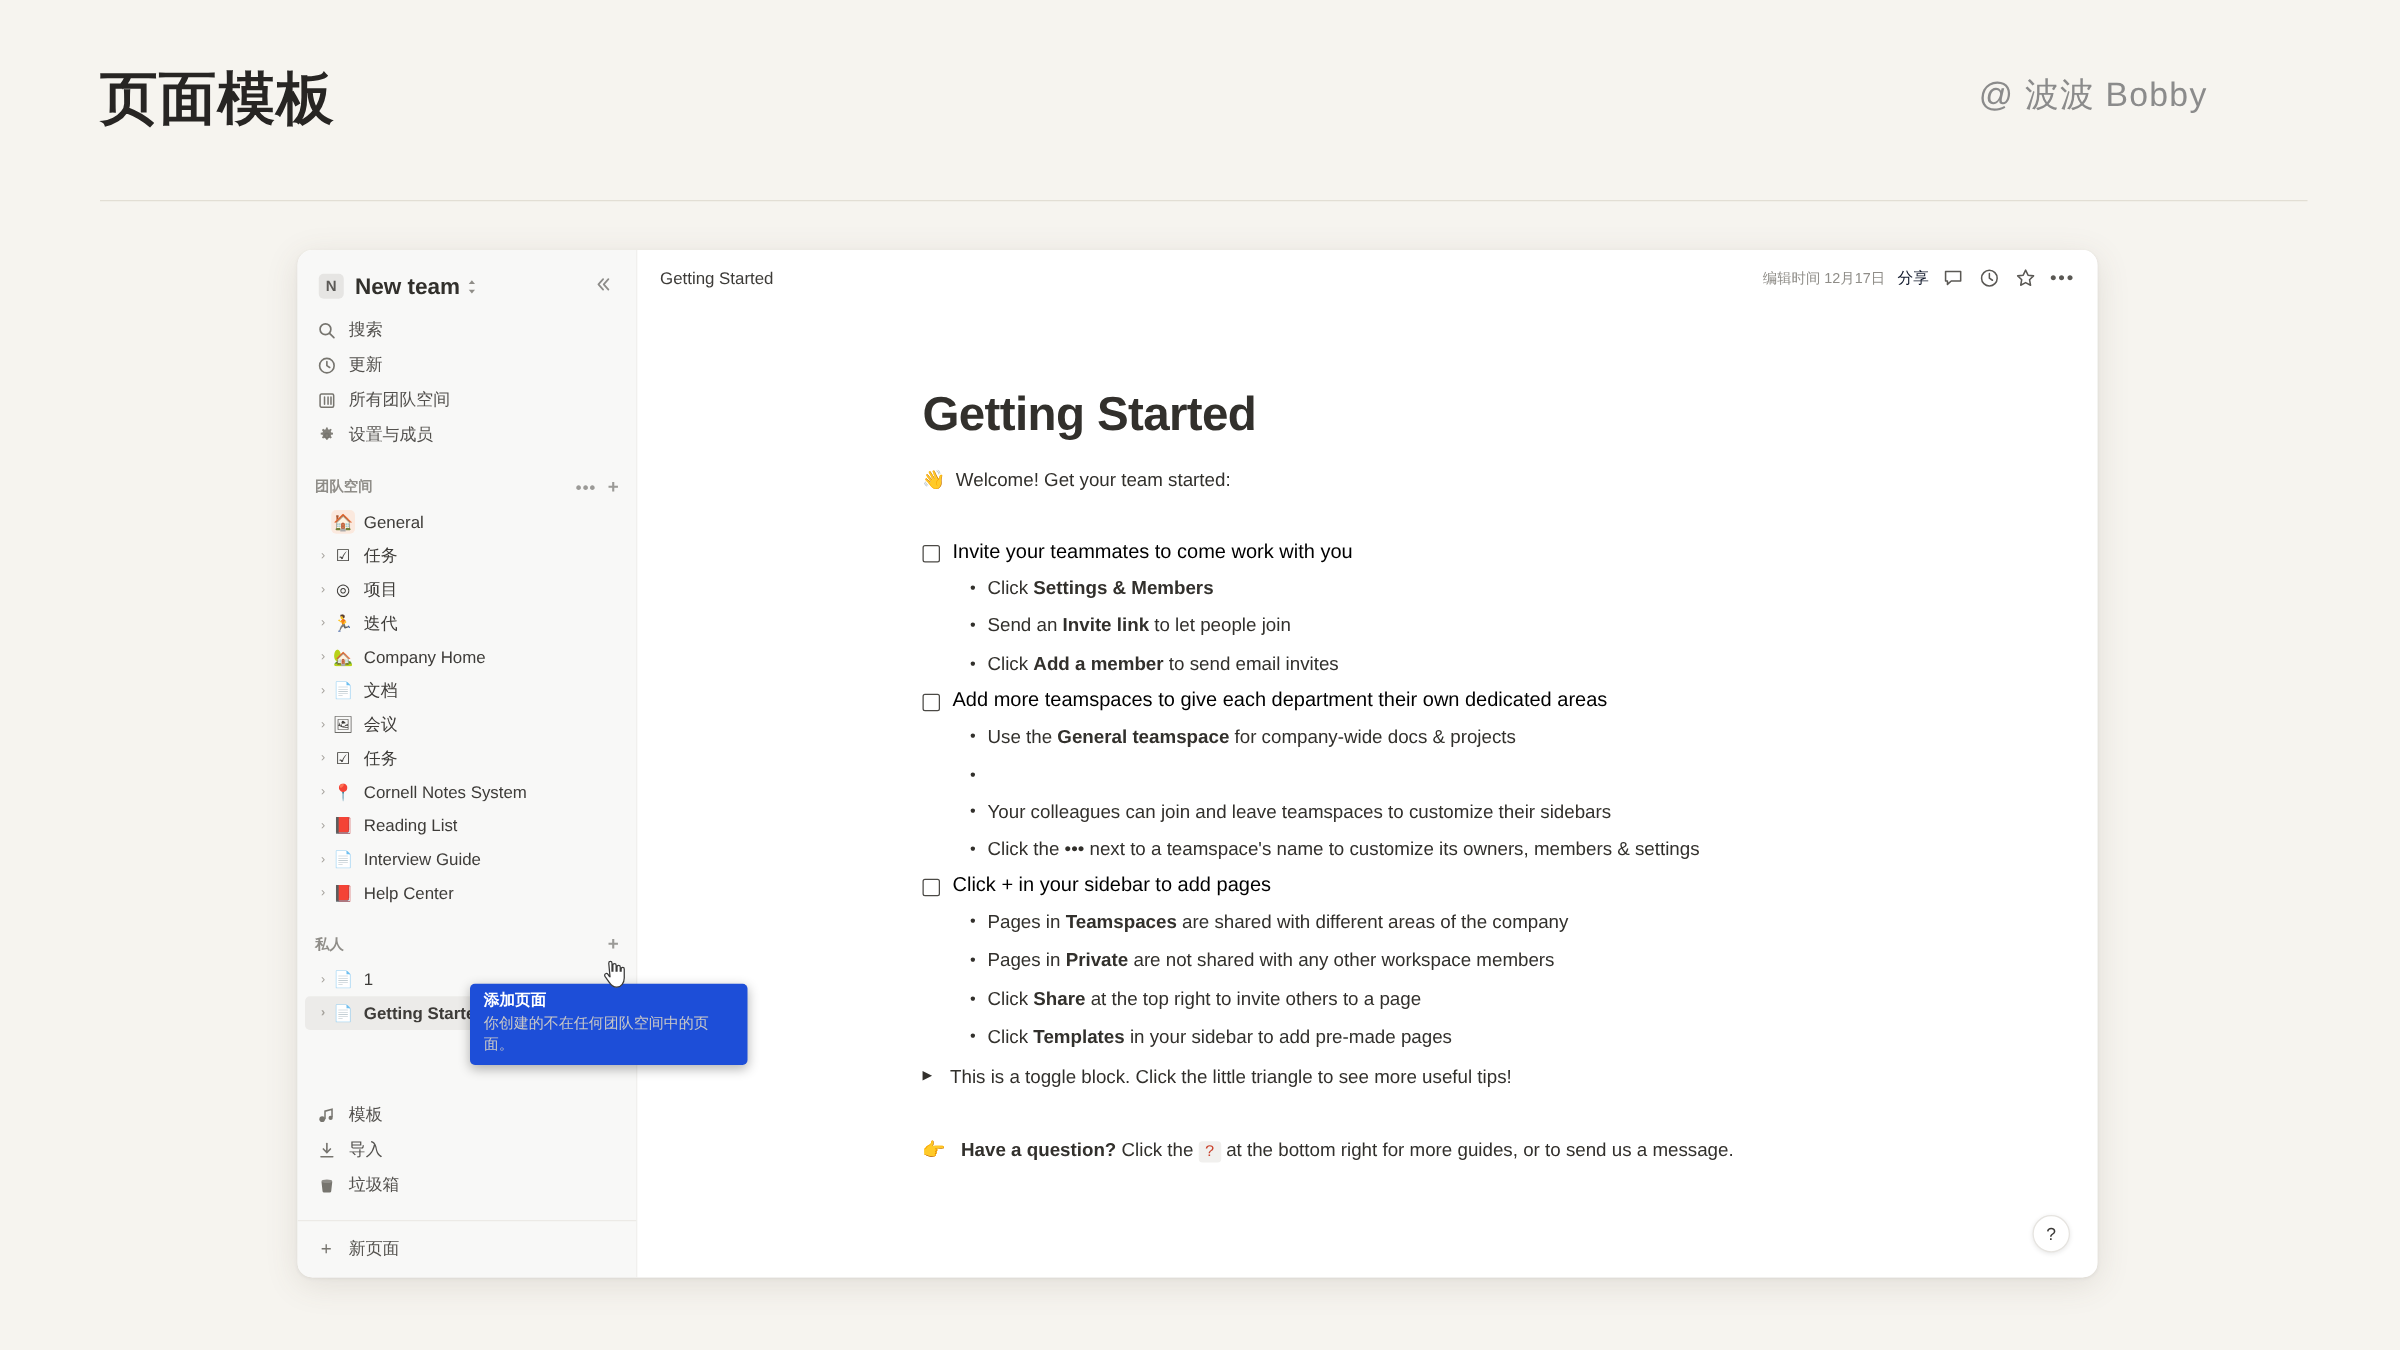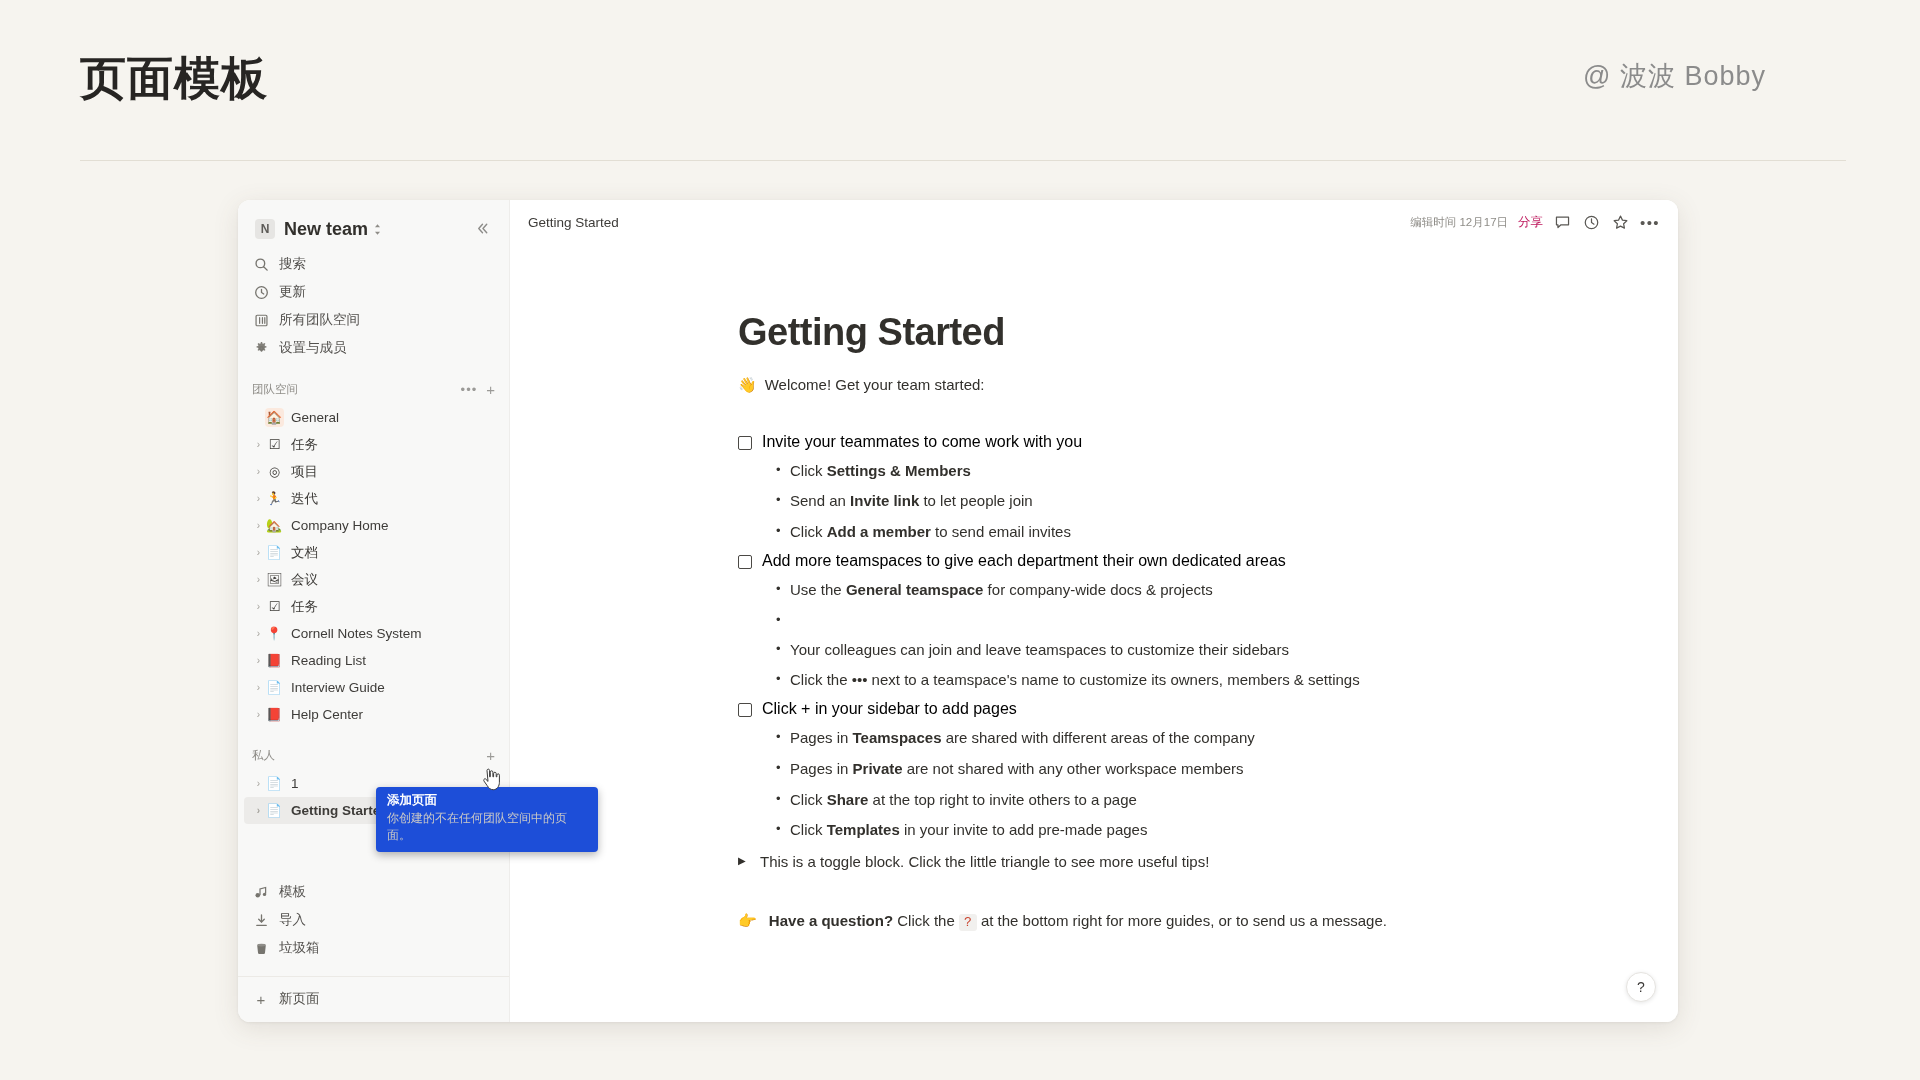--- a/index.html
+++ b/index.html
@@ -73,21 +73,21 @@
   }
   .nav-item .ic {
     width: 18px; height: 18px; margin-right: 9px; flex: 0 0 auto;
     display: flex; align-items: center; justify-content: center; color: #77756f;
   }
   .nav-item .lbl { white-space: nowrap; }
 
   .section-head {
     display: flex; align-items: center; height: 26px;
     margin: 14px 6px 2px 6px; padding: 0 8px;
-    font-size: 11.5px; color: #8f8d88; font-weight: 400; text-align: center;
+    font-size: 11.5px; color: #8f8d88; font-weight: 700; text-align: center;
   }
   .section-head .sh-actions { margin-left: auto; display: flex; align-items: center; gap: 9px; color: #9b9a97; }
   .sh-dots { font-size: 13px; letter-spacing: 1px; line-height: 1; }
   .sh-plus { font-size: 15px; line-height: 1; }
 
   .tree-item {
     display: flex; align-items: center; height: 27px;
     margin: 0 6px; padding: 0 8px; border-radius: 4px;
     font-size: 13.5px; color: #3e3c39; cursor: pointer;
   }
@@ -133,21 +133,21 @@
 
   
   .main { flex: 1; position: relative; background: #fff; display: flex; flex-direction: column; }
   .topbar {
     height: 45px; display: flex; align-items: center;
     padding: 0 18px 0 18px; flex: 0 0 auto;
   }
   .breadcrumb { font-size: 13.5px; color: #3d3b38; }
   .topbar-right { margin-left: auto; display: flex; align-items: center; gap: 10px; }
   .edited { font-size: 11.5px; color: #8f8d88; }
-  .share-btn { font-size: 12.5px; color: #be185d; }
+  .share-btn { font-size: 12.5px; color: #0f172a; }
   .tb-ic { color: #5a5854; display: flex; align-items: center; justify-content: center; width: 19px; height: 19px; }
   .tb-dots { font-size: 15px; letter-spacing: 1.4px; color: #5a5854; line-height: 1; }
 
   .doc-scroll { flex: 1; overflow: hidden; position: relative; }
   .doc {
     width: 712px; margin: 0 auto; padding-top: 66px; padding-bottom: 30px;
   }
   .doc-title {
     font-size: 38px; font-weight: 700; color: #32302c; letter-spacing: -0.5px;
     margin-bottom: 20px;
@@ -468,21 +468,21 @@
           <div class="bul">
               <span class="bdot">•</span>
               <span><span>Pages in </span><b>Private</b><span> are not shared with any other workspace members</span></span>
             </div>
           <div class="bul">
               <span class="bdot">•</span>
               <span><span>Click </span><b>Share</b><span> at the top right to invite others to a page</span></span>
             </div>
           <div class="bul">
               <span class="bdot">•</span>
-              <span><span>Click </span><b>Templates</b><span> in your invite to add pre-made pages</span></span>
+              <span><span>Click </span><b>Templates</b><span> in your sidebar to add pre-made pages</span></span>
             </div>
         </div>
 
         <div class="toggle-row">
           <span class="tri">▶</span>
           <span>This is a toggle block. Click the little triangle to see more useful tips!</span>
         </div>
 
         <div class="question-line">
           <span class="emoji">👉</span>

